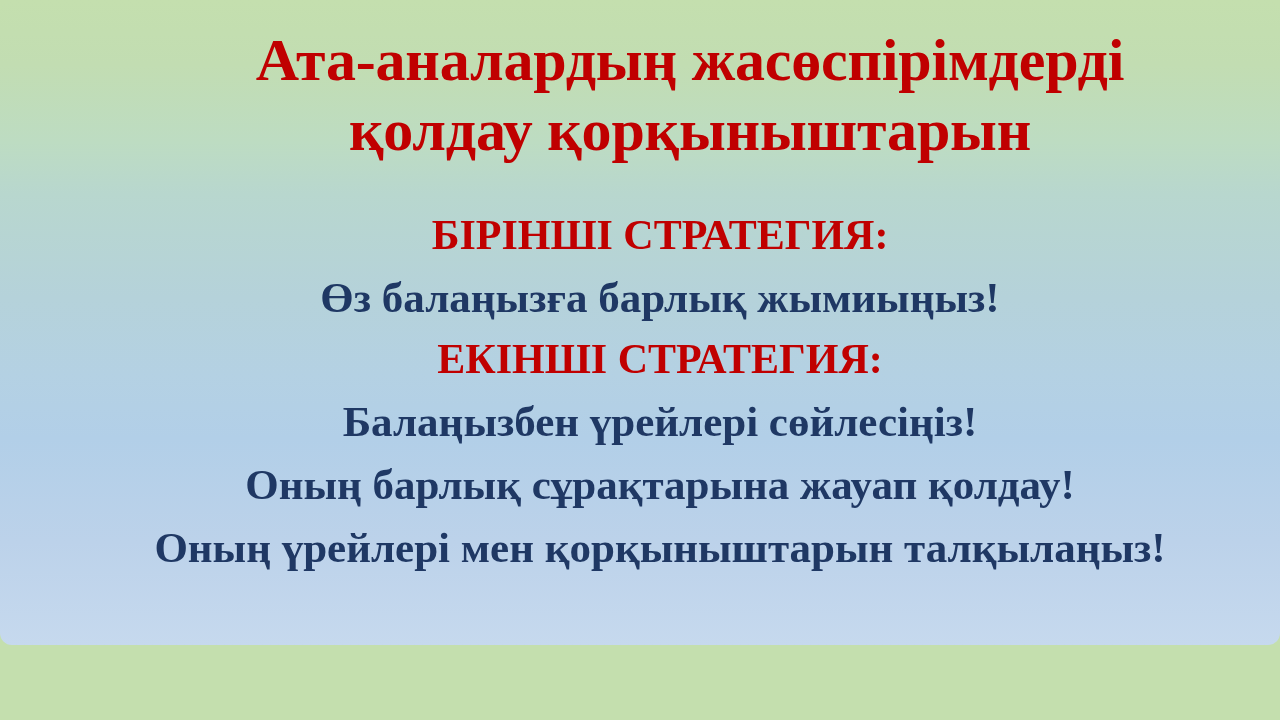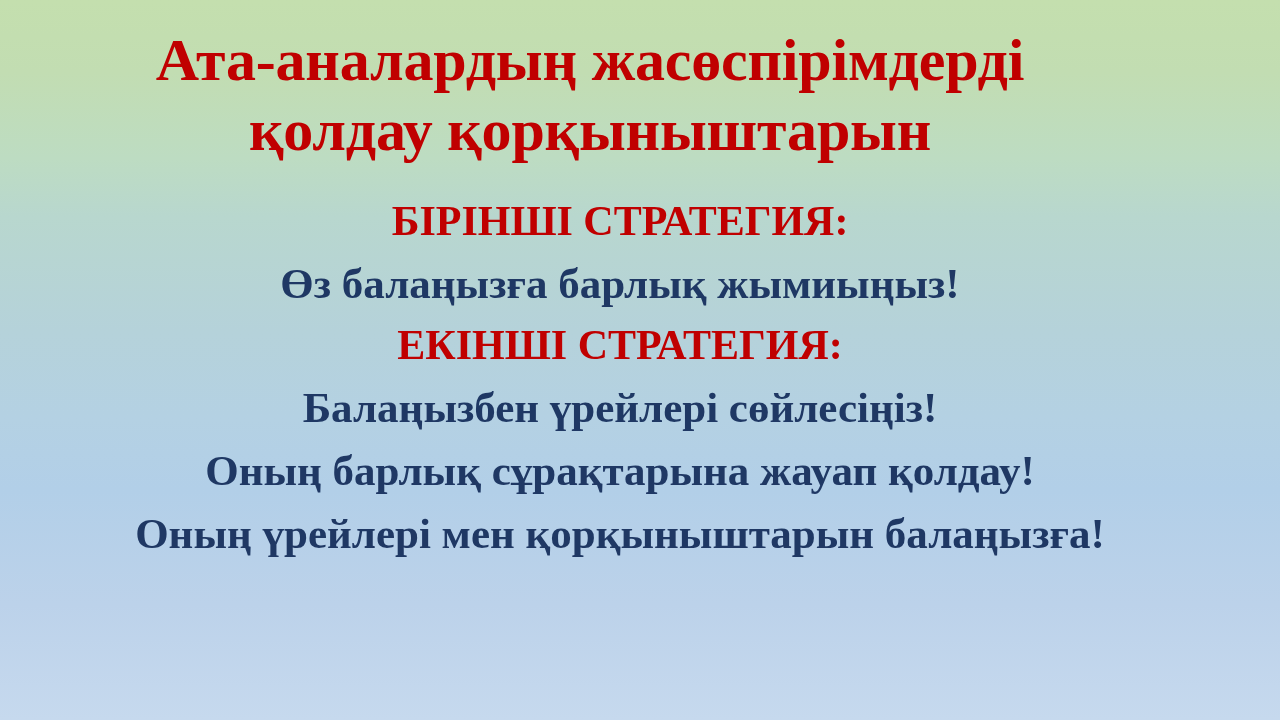--- a/index.html
+++ b/index.html
@@ -12,37 +12,38 @@
     height: 720px;
     overflow: hidden;
     font-family: "Liberation Serif", "DejaVu Serif", serif;
     background: #c4dfae;
   }
 
   
   .slide {
     position: relative;
     width: 1280px;
-    height: 720px;
+    height: 645px;
     box-sizing: border-box;
     background: linear-gradient(
         to bottom,
         #c4dfae 0%,
         #c2ddb2 10%,
         #bddcc2 22%,
         #b8d7ce 30%,
         #b5d2da 46%,
         #b4d1e3 58%,
         #b2cfe8 68%,
         #bcd2ea 84%,
         #c6d9ee 100%);
     display: flex;
     flex-direction: column;
-    align-items: flex-start;
+    align-items: flex-end;
     overflow: hidden;
+    border-radius: 12px;
   }
 
   
   .title-block {
     width: 1180px;
     margin-top: 26px;
     text-align: center;
   }
   .title-line {
     display: block;
@@ -50,21 +51,21 @@
     font-weight: bold;
     font-size: 60px;
     line-height: 1.16;
     letter-spacing: -0.2px;
     white-space: nowrap;
   }
 
   
   .body-block {
     width: 1240px;
-    margin-top: 26px;
+    margin-top: 40px;
     text-align: center;
   }
 
   .line {
     display: block;
     white-space: nowrap;
     font-weight: bold;
     line-height: 1.0;
   }
 
@@ -99,17 +100,17 @@
     <span class="line heading-line">БІРІНШІ СТРАТЕГИЯ:</span>
 
     <span class="line body-line">Өз балаңызға барлық жымиыңыз!</span>
 
     <span class="line heading-line">ЕКІНШІ СТРАТЕГИЯ:</span>
 
     <span class="line body-line">Балаңызбен үрейлері сөйлесіңіз!</span>
 
     <span class="line body-line">Оның барлық сұрақтарына жауап қолдау!</span>
 
-    <span class="line body-line wide">Оның үрейлері мен қорқыныштарын балаңызға!</span>
+    <span class="line body-line wide">Оның үрейлері мен қорқыныштарын талқылаңыз!</span>
 
   </div>
 
 </div>
 
 </body></html>

